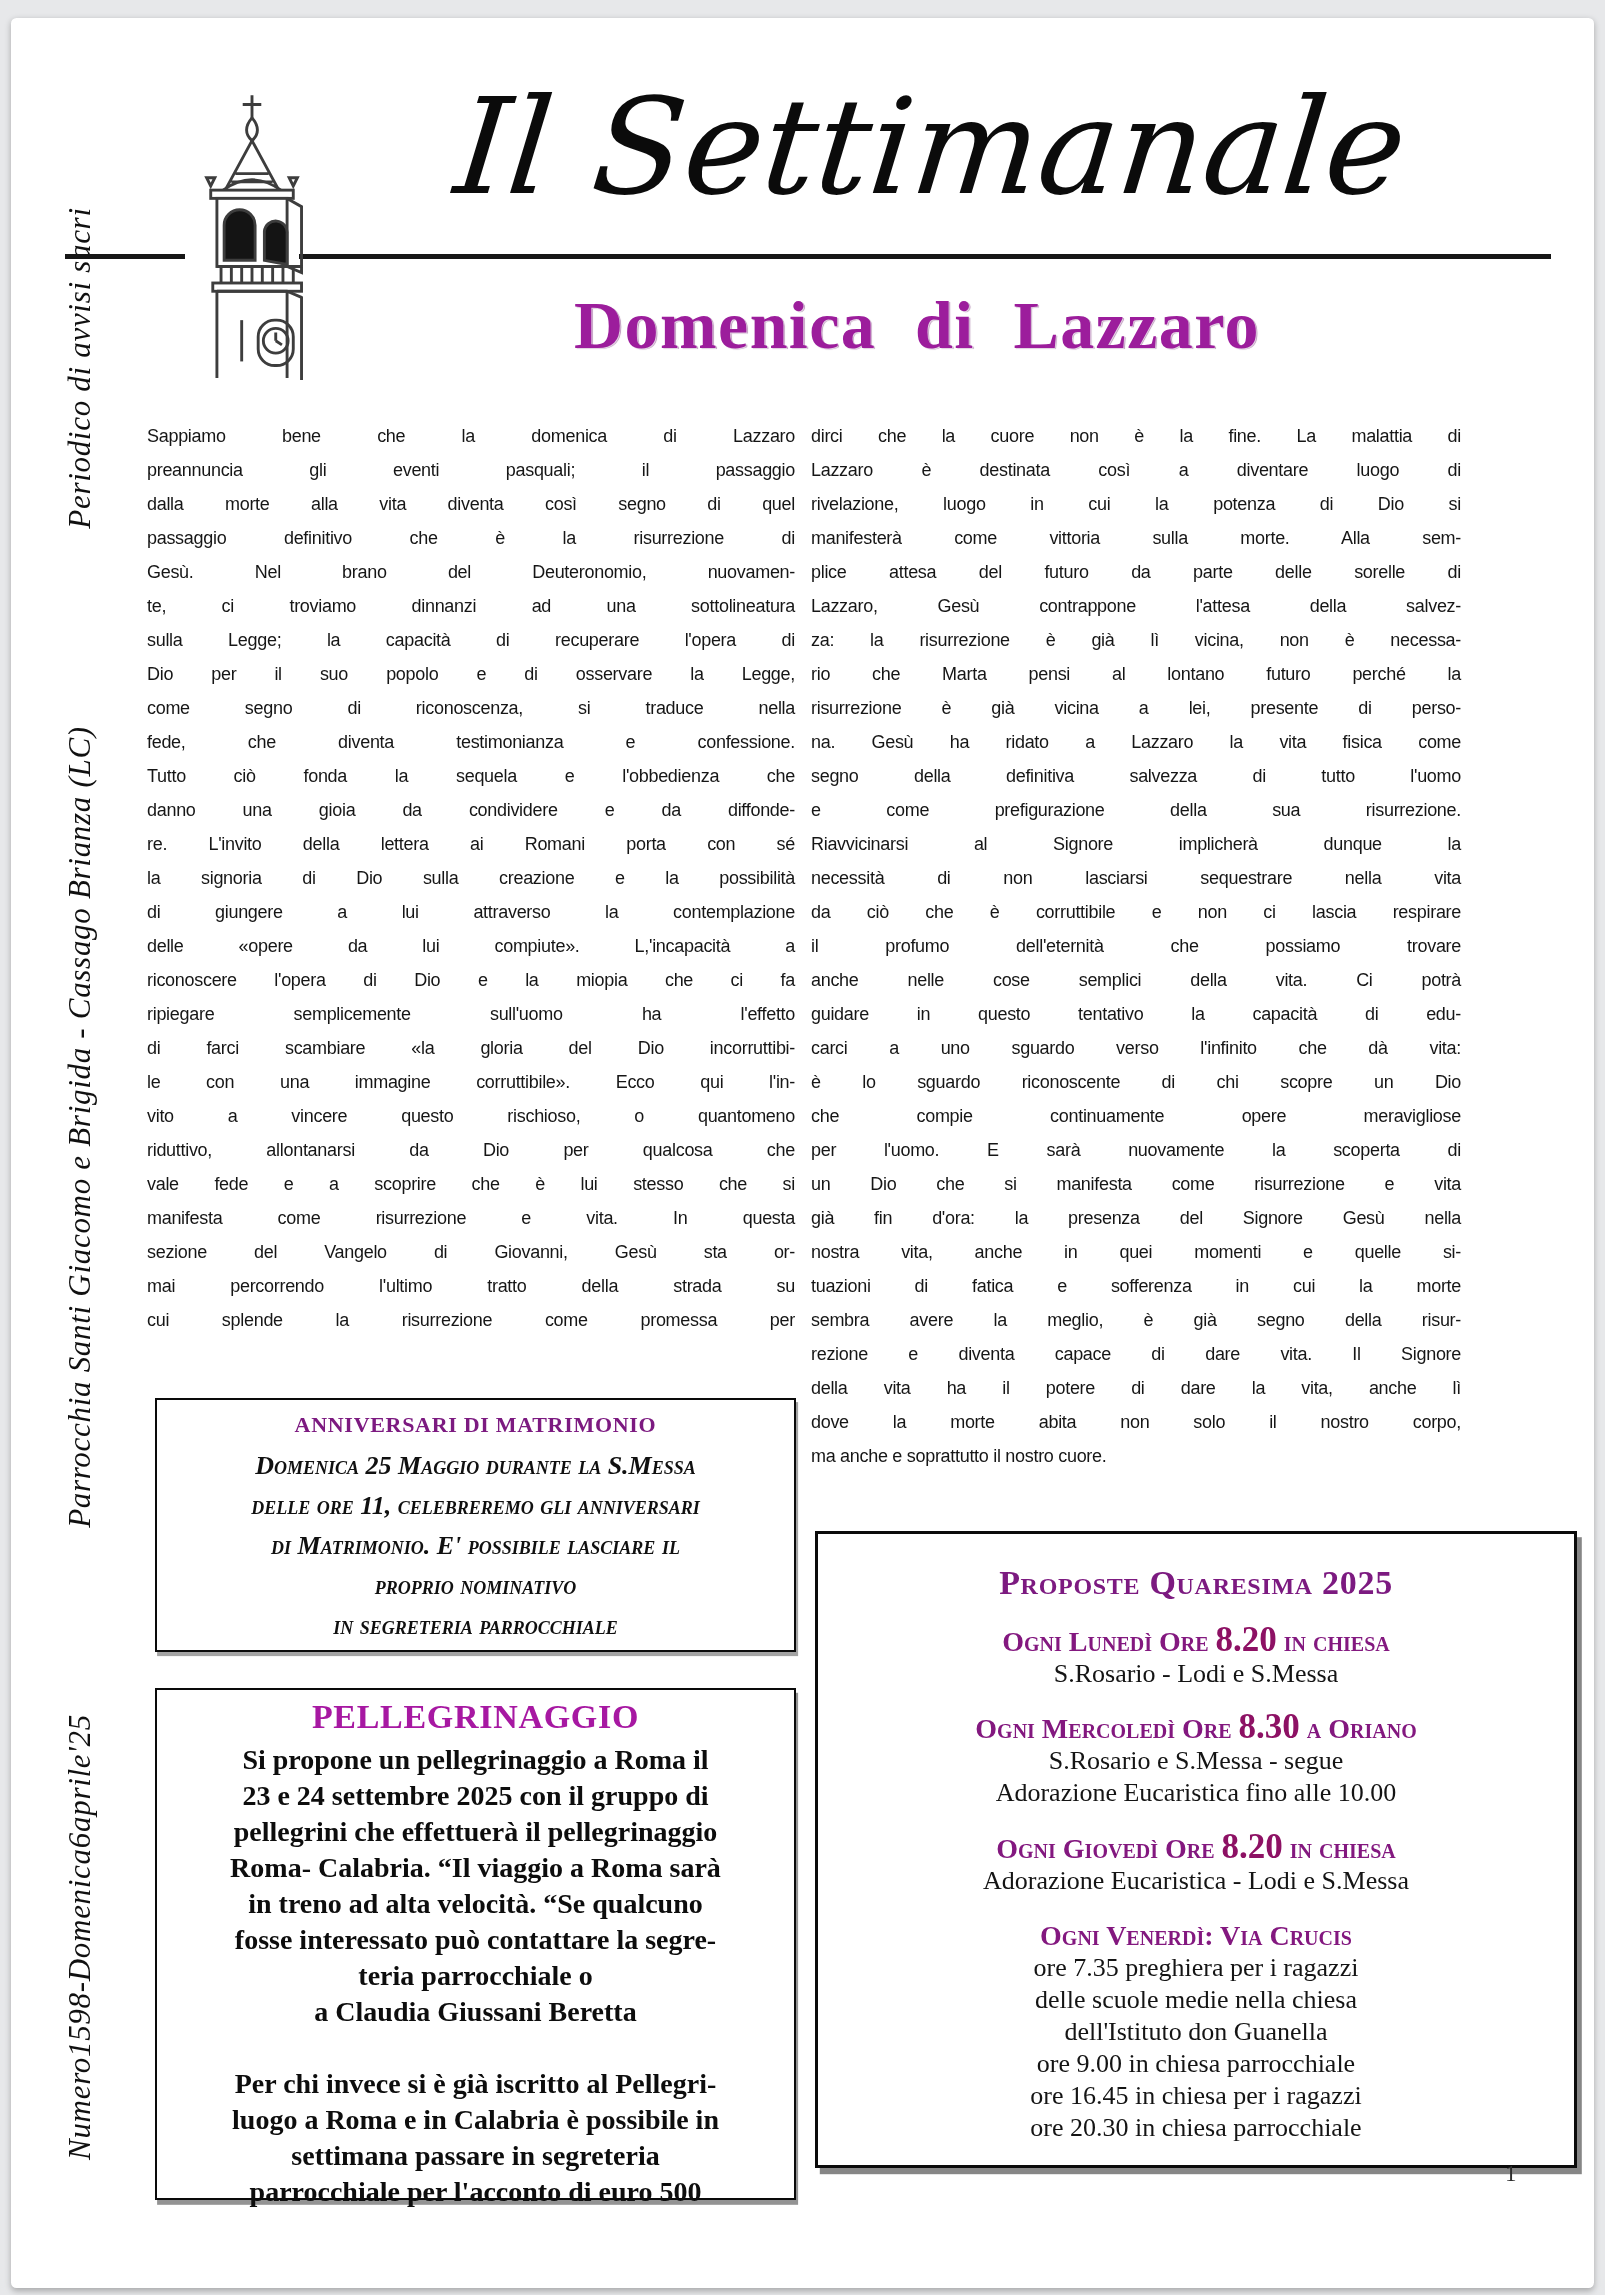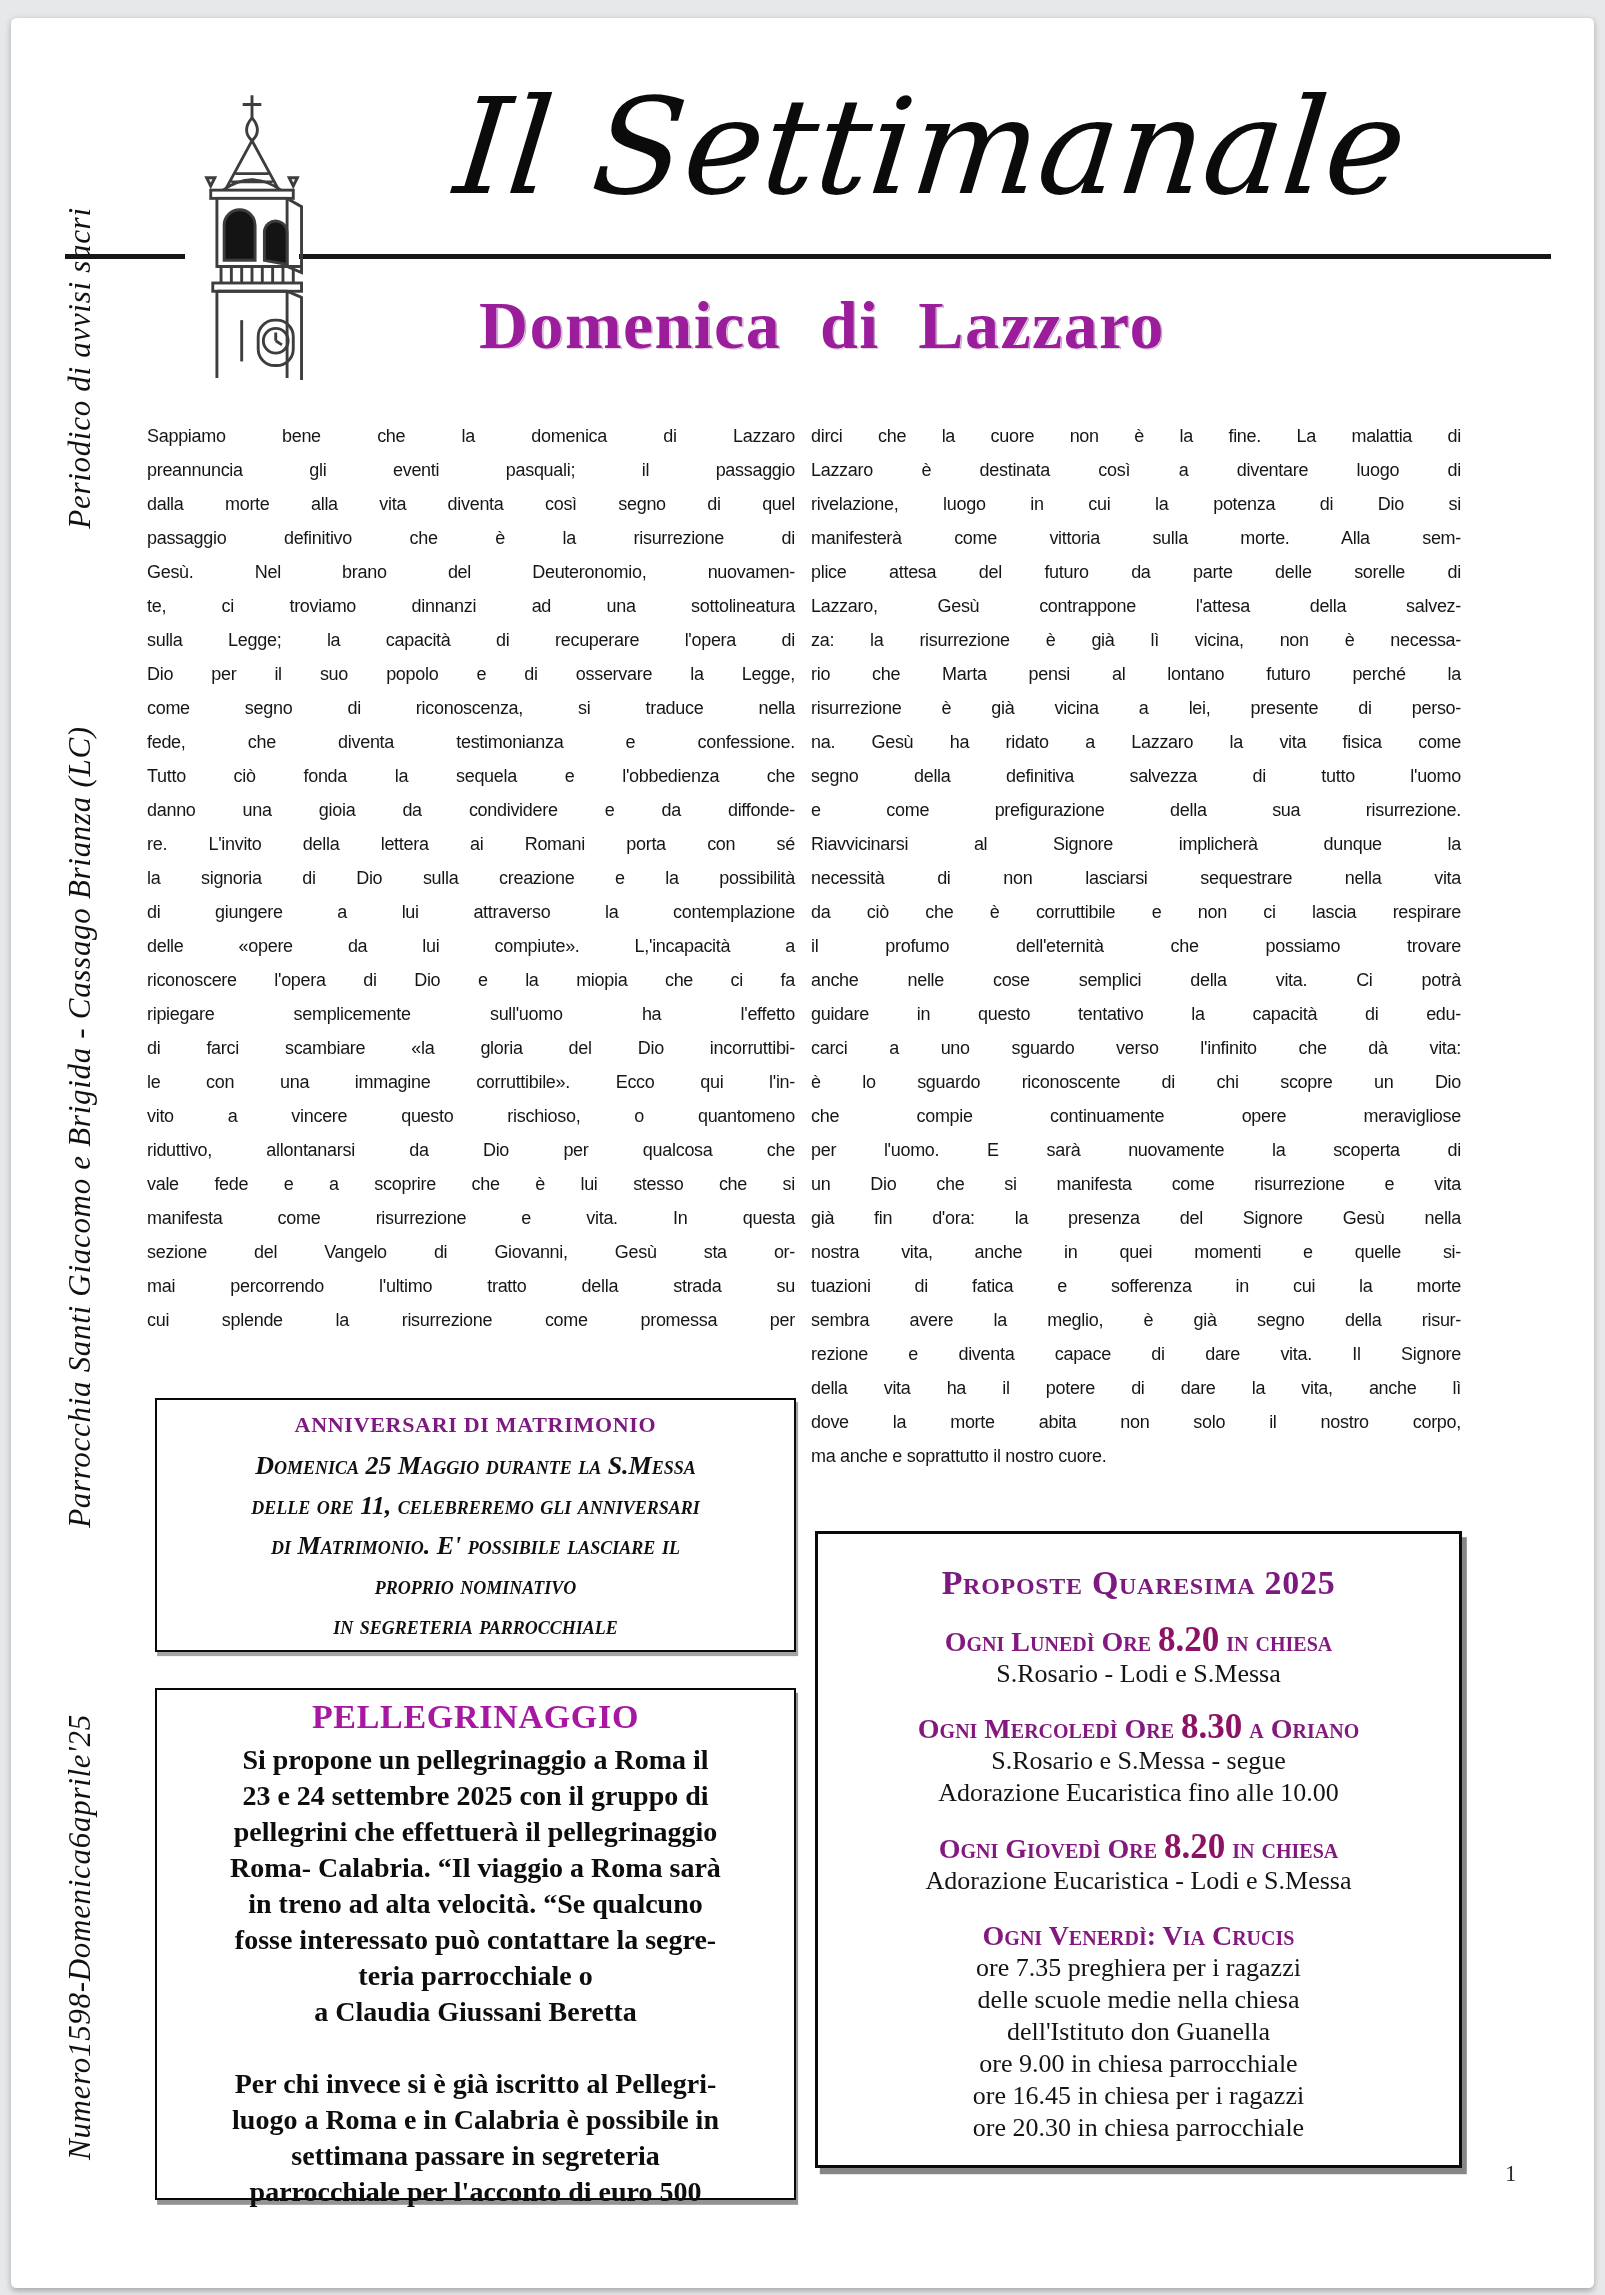--- a/index.html
+++ b/index.html
@@ -10,41 +10,41 @@
   
   .side-rot{position:absolute;left:62px;height:40px;transform:rotate(-90deg);transform-origin:0 0;
             font-family:"Liberation Serif",serif;font-style:italic;font-size:31px;color:#101010;
             letter-spacing:0.7px;text-align:center;white-space:nowrap;}
   
   .mast-line{position:absolute;top:254px;height:4.8px;background:#161616;}
   .mast-title{position:absolute;left:308px;top:53px;width:1245px;height:195px;line-height:188px;
               text-align:center;font-family:"DejaVu Serif",serif;font-style:italic;font-size:133px;
               color:#0b0b0b;transform:skewX(-6deg);}
   .belltower{position:absolute;left:159px;top:89px;}
-  .page-title{position:absolute;left:479px;top:286px;width:876px;
+  .page-title{position:absolute;left:479px;top:286px;width:876px;text-align:center;
               font-family:"Liberation Serif",serif;font-weight:bold;font-size:68px;
               word-spacing:20.5px;letter-spacing:1.4px;text-shadow:0.7px 0.7px 0 rgba(255,255,255,.6),1.4px 1.4px 0.7px rgba(90,0,90,.45);}
   
   .article-col{position:absolute;top:419px;font-size:18px;line-height:34px;color:#161616;
                letter-spacing:-0.3px;}
   .article-col>div{text-align:justify;text-align-last:justify;}
   .col-right>div:last-child{text-align-last:left;}
   
   .nbox{position:absolute;background:#fff;border:2.7px solid #0a0a0a;box-sizing:border-box;
         text-align:center;}
   .nbox-title{font-family:"Liberation Serif",serif;font-weight:bold;}
   .box-anniv{left:155px;top:1398px;width:641px;height:254px;box-shadow:2.1px 4.1px 0 rgba(50,50,50,.45);padding-top:12.3px;}
   .box-anniv .nbox-title{font-size:22px;margin-bottom:8.2px;letter-spacing:0.7px;}
   .anniv-lines{font-family:"Liberation Serif",serif;font-style:italic;font-weight:bold;
                font-variant:small-caps;font-size:26px;line-height:40px;color:#101010;}
   .box-pell{left:155px;top:1688px;width:641px;height:512px;box-shadow:2.1px 4.8px 0 rgba(40,40,40,.5);padding-top:8.2px;}
   .box-pell .nbox-title{font-size:34px;margin-bottom:5.5px;letter-spacing:0.7px;}
   .pell-lines{font-family:"Liberation Serif",serif;font-weight:bold;
               font-size:28px;line-height:36px;color:#0d0d0d;}
-  .box-prop{left:815px;top:1531px;width:647px;height:637px;border-width:3.4px;
+  .box-prop{left:815px;top:1531px;width:762px;height:637px;border-width:3.4px;
             box-shadow:4.8px 6.2px 0 rgba(35,35,35,.55);padding-top:30px;}
   .box-prop .nbox-title{font-size:34px;font-variant:small-caps;letter-spacing:0.7px;}
   .prop-sec{margin-top:20.5px;}
   .prop-head{font-family:"Liberation Serif",serif;font-weight:bold;font-variant:small-caps;
              font-size:28px;line-height:33px;}
   .prop-num{font-size:35px;}
   .prop-lines{font-family:"Liberation Serif",serif;font-size:26px;line-height:32px;color:#141414;}
   .page-num{position:absolute;left:1505px;top:2161px;font-family:"Liberation Serif",serif;
             font-size:23px;color:#2e2e2e;}
 </style>

